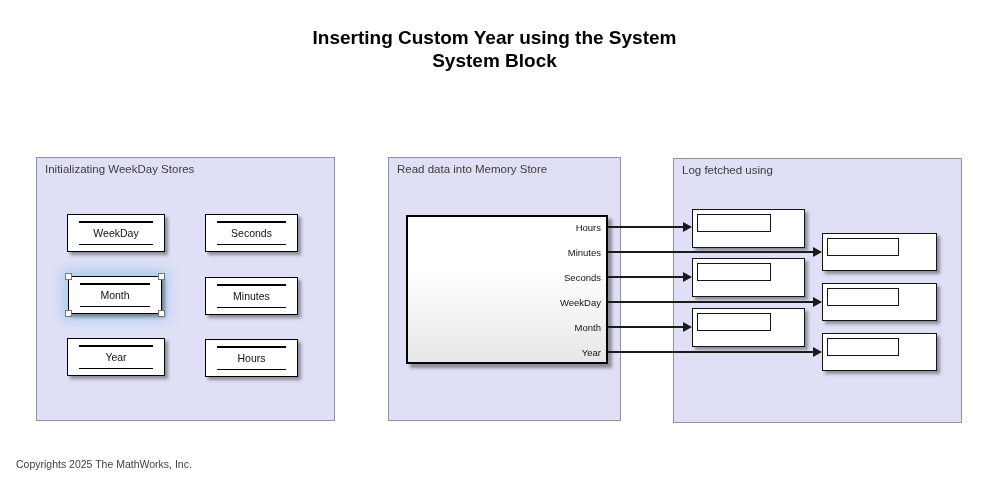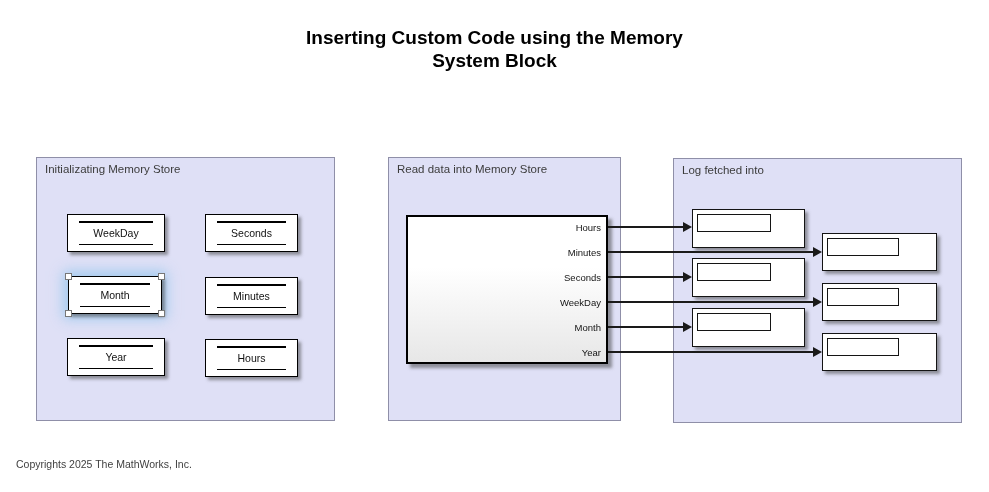--- a/index.html
+++ b/index.html
@@ -41,26 +41,26 @@
 
   .footer { position:absolute; top:458px; left:16px; width:100%; text-align:left;
     font-size:10.5px; color:#3f3f3f; }
 </style>
 </head>
 <body>
 
 <div id="canvas">
 
   <div class="model-title">
-    <div>Inserting Custom Code using the Memory</div>
+    <div>Inserting Custom Year using the System</div>
     <div>System Block</div>
   </div>
 
   <div class="area" style="left:36px; top:157px; width:299px; height:264px;">
-    <span class="area-label">Initializating Memory Store</span>
+    <span class="area-label">Initializating WeekDay Stores</span>
   </div>
 
   <div class="mem" style="left:67px; top:214px; width:98px; height:38px;">
     <span>WeekDay</span>
   </div>
   <div class="mem" style="left:205px; top:214px; width:93px; height:38px;">
     <span>Seconds</span>
   </div>
   <div class="mem selected" style="left:68px; top:276px; width:94px; height:38px;">
     <span>Month</span>
@@ -86,21 +86,21 @@
   <div class="subsys">
     <span class="port" style="top:5px;">Hours</span>
     <span class="port" style="top:30px;">Minutes</span>
     <span class="port" style="top:55px;">Seconds</span>
     <span class="port" style="top:80px;">WeekDay</span>
     <span class="port" style="top:105px;">Month</span>
     <span class="port" style="top:130px;">Year</span>
   </div>
 
   <div class="area" style="left:673px; top:158px; width:289px; height:265px;">
-    <span class="area-label">Log fetched into</span>
+    <span class="area-label">Log fetched using</span>
   </div>
 
   <div class="wire" style="left:608px; top:226px; width:76px;"></div>
   <div class="arrow" style="left:683px; top:222px;"></div>
 
   <div class="wire" style="left:608px; top:251px; width:206px;"></div>
   <div class="arrow" style="left:813px; top:247px;"></div>
 
   <div class="wire" style="left:608px; top:276px; width:76px;"></div>
   <div class="arrow" style="left:683px; top:272px;"></div>

